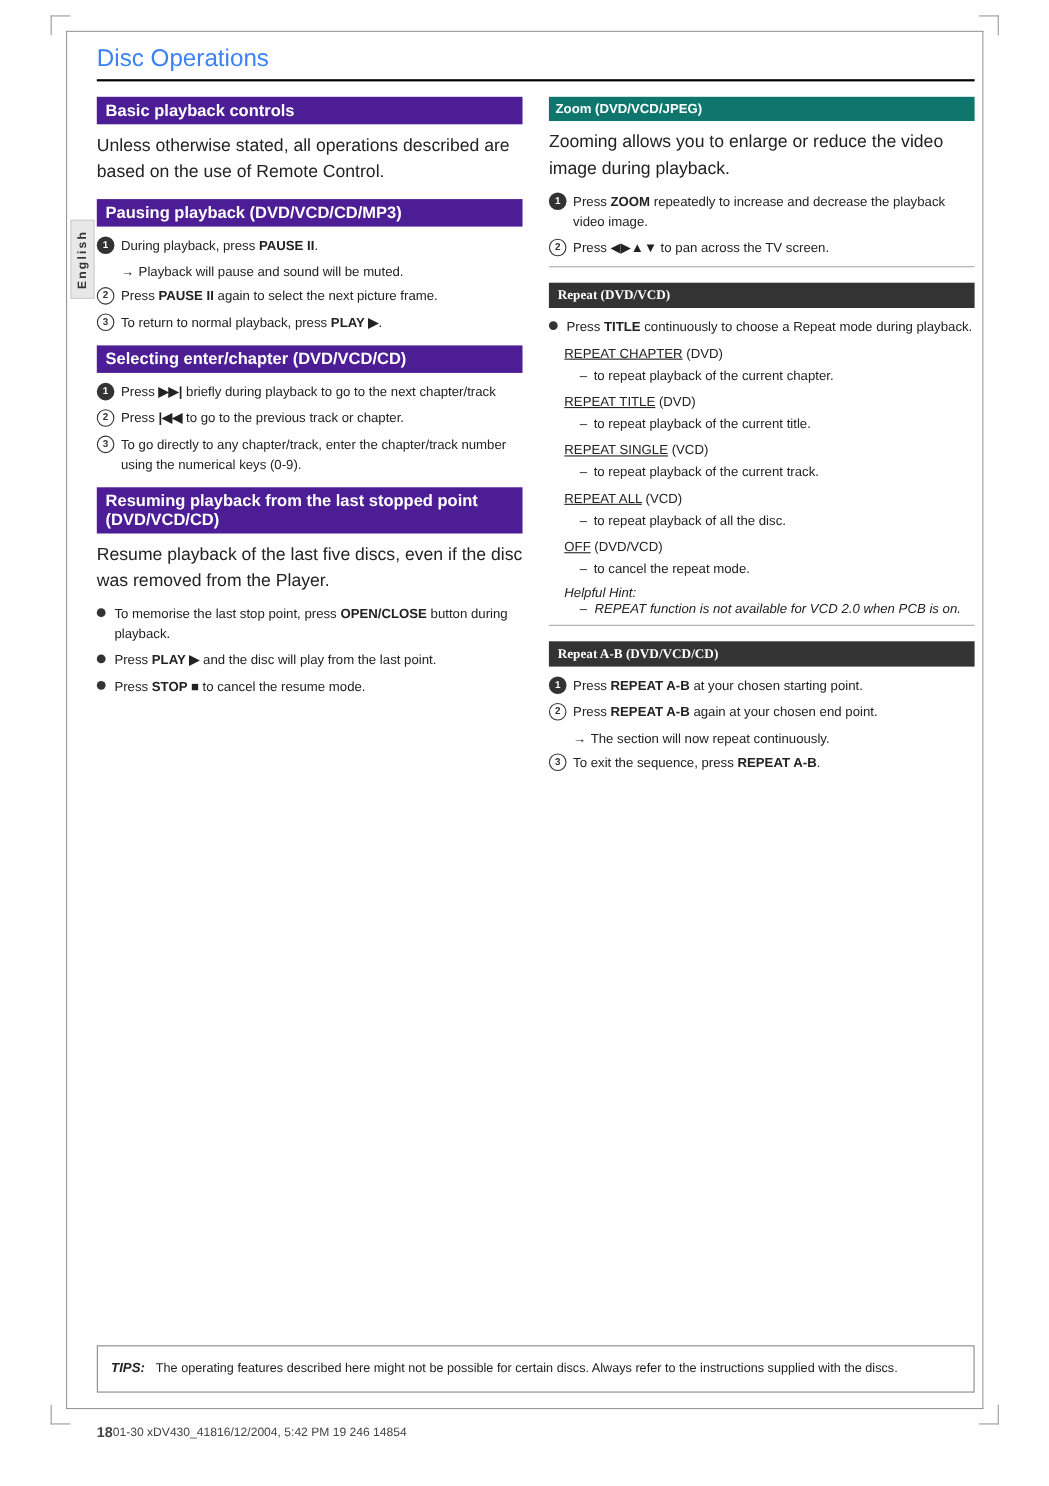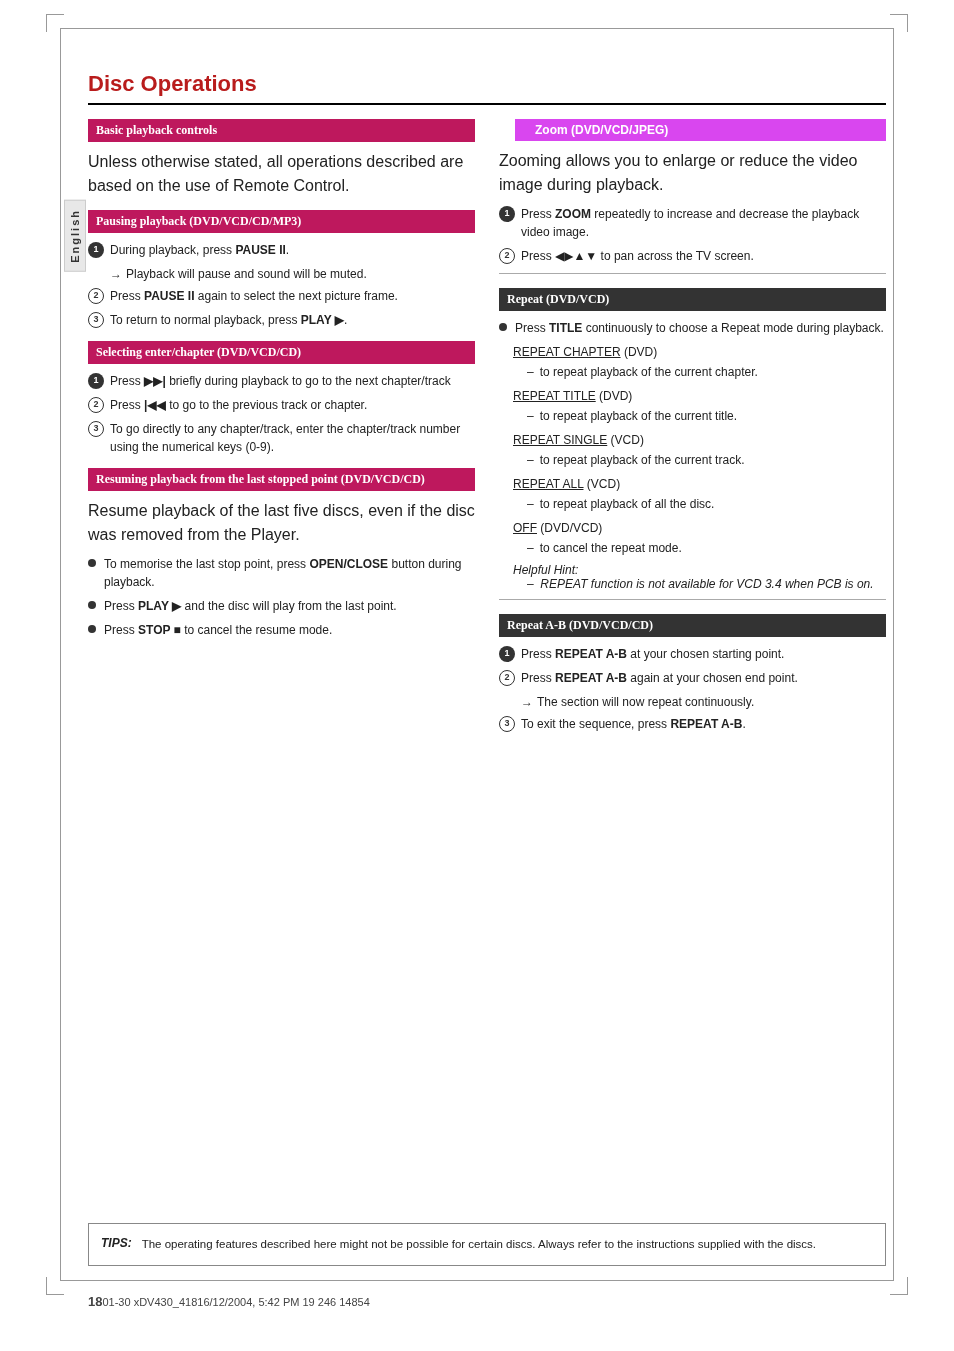--- a/index.html
+++ b/index.html
@@ -62,65 +62,62 @@
       position: absolute;
       top: 40px;
       left: 88px;
       right: 68px;
       bottom: 80px;
     }
 
     
     .page-title {
       font-size: 22px;
-      font-weight: bold;
-      color: #b91c1c;
+      font-weight: normal;
+      color: #3b82f6;
       border-bottom: 2px solid #000;
       padding-bottom: 6px;
       margin-bottom: 14px;
-      margin-top: 31px;
     }
 
     
     .columns {
       display: flex;
       gap: 24px;
     }
     .col-left {
       flex: 1;
       min-width: 0;
     }
     .col-right {
       flex: 1;
       min-width: 0;
     }
 
     
     .section-header {
-      background: #be185d;
+      background: #4c1d95;
       color: #fff;
-      font-size: 12px;
+      font-size: 15px;
       font-weight: bold;
       padding: 4px 8px;
       margin-bottom: 8px;
       margin-top: 12px;
-      font-family: Liberation Serif, serif;
     }
     .section-header-first {
       margin-top: 0;
     }
     .section-header-right {
-      background: #d946ef;
+      background: #0f766e;
       color: #fff;
       font-size: 12px;
       font-weight: bold;
-      padding: 4px 20px;
+      padding: 4px 6px;
       margin-bottom: 8px;
       margin-top: 0;
-      margin-left: 16px;
     }
     .section-header-right2 {
       background: #333;
       color: #fff;
       font-size: 12px;
       font-weight: bold;
       padding: 4px 8px;
       margin-bottom: 8px;
       margin-top: 14px;
       font-family: Liberation Serif, serif;
@@ -390,21 +387,21 @@
       <div class="repeat-item-sub"><span class="dash">–</span>to repeat playback of the current track.</div>
 
       <div class="repeat-item"><u>REPEAT ALL</u> (VCD)</div>
       <div class="repeat-item-sub"><span class="dash">–</span>to repeat playback of all the disc.</div>
 
       <div class="repeat-item"><u>OFF</u> (DVD/VCD)</div>
       <div class="repeat-item-sub"><span class="dash">–</span>to cancel the repeat mode.</div>
 
       <div style="margin-left: 14px; margin-top: 4px; font-size: 12px;">
         <i><span>Helpful Hint:</span></i><br>
-        <span style="margin-left: 14px;">– &nbsp;<i>REPEAT function is not available for VCD 3.4 when PCB is on.</i></span>
+        <span style="margin-left: 14px;">– &nbsp;<i>REPEAT function is not available for VCD 2.0 when PCB is on.</i></span>
       </div>
 
       <hr class="right-divider">
 
       <div class="section-header-right2">Repeat A-B (DVD/VCD/CD)</div>
 
       <div class="num-item">
         <span class="num-circle">1</span>
         <span>Press <b>REPEAT A-B</b> at your chosen starting point.</span>
       </div>

